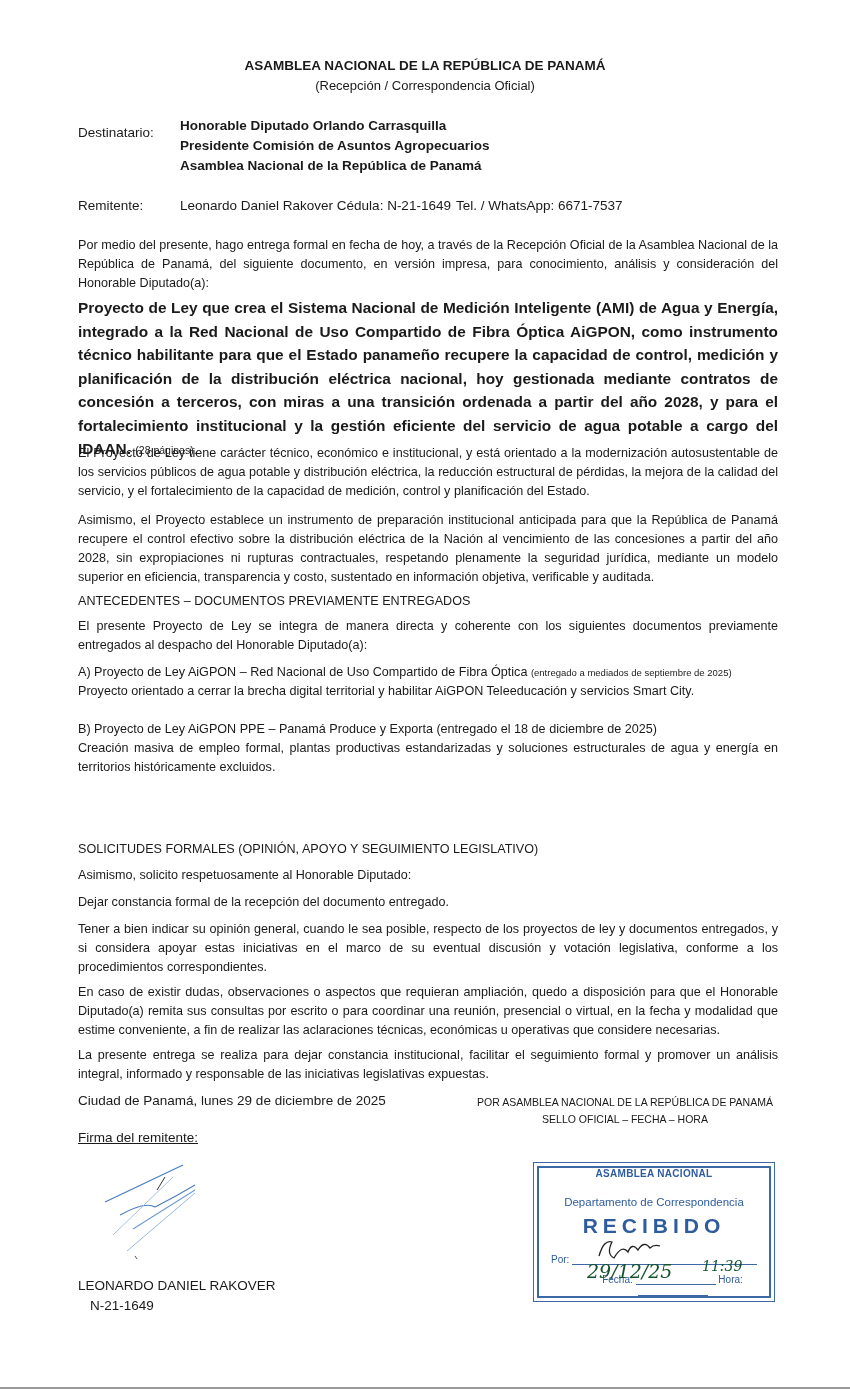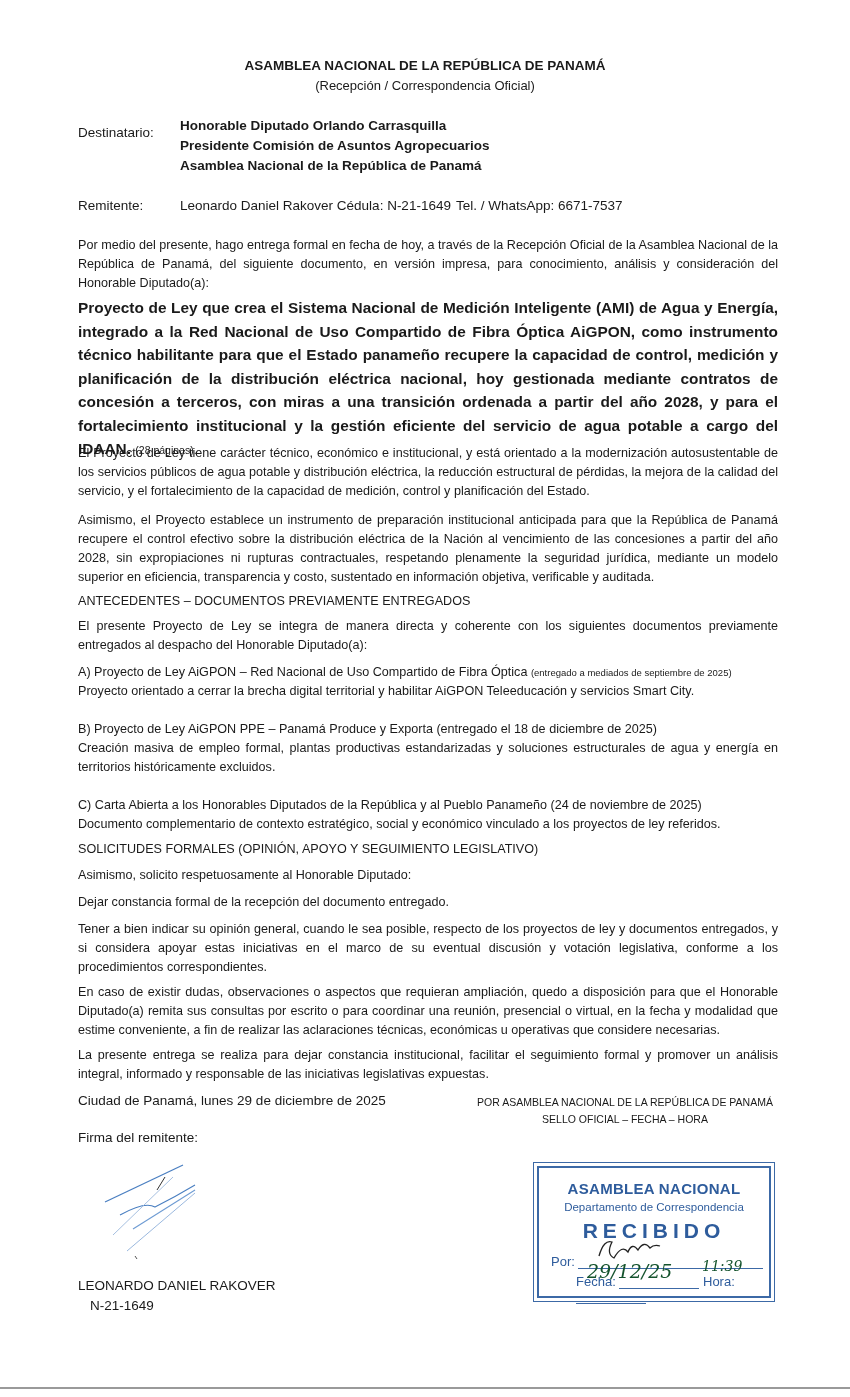--- a/index.html
+++ b/index.html
@@ -17,24 +17,24 @@
     .bold { font-weight: bold; }
     .para { left: 78px; width: 700px; font-size: 12.6px; line-height: 19px; text-align: justify; }
     .big { left: 78px; width: 700px; font-size: 15.4px; line-height: 23.5px; font-weight: bold; text-align: justify; }
     .small { font-size: 10.5px; font-weight: normal; }
     .small2 { font-size: 9.5px; }
     .stamp {
       left: 537px; top: 1166px; width: 230px; height: 128px;
       border: 2px solid #3c69a6; outline: 1px solid #3c69a6; outline-offset: 3px;
       color: #2e5c9c; text-align: center;
     }
-    .stamp .t1 { font-size: 15px; font-weight: bold; margin-top: 12px; letter-spacing: 0.3px; }
-    .stamp .t2 { font-size: 11.5px; margin-top: 4px; }
+    .stamp .t1 { font-size: 10px; font-weight: bold; margin-top: 0; letter-spacing: 0.3px; }
+    .stamp .t2 { font-size: 11.5px; margin-top: 17px; }
     .stamp .t3 { font-size: 21px; font-weight: bold; letter-spacing: 5px; margin-top: 6px; }
-    .stamp .row { position: absolute; left: 12px; font-size: 13px; text-align: left; }
+    .stamp .row { position: absolute; left: 12px; font-size: 10px; text-align: center; }
     .stamp .line { display: inline-block; border-bottom: 1px solid #3c69a6; vertical-align: bottom; height: 10px; }
     .hand { position: absolute; font-family: "DejaVu Serif", serif; font-style: italic; color: #14532d; }
     .bottom-rule { left: 0; top: 1387px; width: 850px; height: 2px; background: #9a9a9a; }
   </style>
 </head>
 <body>
 
 <div class="page">
 
   <div class="abs header h2">ASAMBLEA NACIONAL DE LA REPÚBLICA DE PANAMÁ</div>
@@ -68,36 +68,32 @@
       <span class="small2">(entregado a mediados de septiembre de 2025)</span>
     </div>
     <div>Proyecto orientado a cerrar la brecha digital territorial y habilitar AiGPON Teleeducación y servicios Smart City.</div>
   </div>
 
   <div class="abs para" style="top:720px;">
     <div>B) Proyecto de Ley AiGPON PPE – Panamá Produce y Exporta (entregado el 18 de diciembre de 2025)</div>
     <div>Creación masiva de empleo formal, plantas productivas estandarizadas y soluciones estructurales de agua y energía en territorios históricamente excluidos.</div>
   </div>
 
-  <div class="abs para" style="top:796px;">
-    <div>C) Carta Abierta a los Honorables Diputados de la República y al Pueblo Panameño (24 de noviembre de 2025)</div>
-    <div>Documento complementario de contexto estratégico, social y económico vinculado a los proyectos de ley referidos.</div>
-  </div>
 
   <div class="abs para" style="top:840px;">SOLICITUDES FORMALES (OPINIÓN, APOYO Y SEGUIMIENTO LEGISLATIVO)</div>
   <div class="abs para" style="top:866px;">Asimismo, solicito respetuosamente al Honorable Diputado:</div>
   <div class="abs para" style="top:893px;">Dejar constancia formal de la recepción del documento entregado.</div>
   <div class="abs para" style="top:920px;">Tener a bien indicar su opinión general, cuando le sea posible, respecto de los proyectos de ley y documentos entregados, y si considera apoyar estas iniciativas en el marco de su eventual discusión y votación legislativa, conforme a los procedimientos correspondientes.</div>
   <div class="abs para" style="top:983px;">En caso de existir dudas, observaciones o aspectos que requieran ampliación, quedo a disposición para que el Honorable Diputado(a) remita sus consultas por escrito o para coordinar una reunión, presencial o virtual, en la fecha y modalidad que estime conveniente, a fin de realizar las aclaraciones técnicas, económicas u operativas que considere necesarias.</div>
   <div class="abs para" style="top:1046px;">La presente entrega se realiza para dejar constancia institucional, facilitar el seguimiento formal y promover un análisis integral, informado y responsable de las iniciativas legislativas expuestas.</div>
 
   <div class="abs label" style="left:78px; top:1093px;">Ciudad de Panamá, lunes 29 de diciembre de 2025</div>
   <div class="abs" style="left:440px; top:1096px; width:370px; text-align:center; font-size:10.5px;">POR ASAMBLEA NACIONAL DE LA REPÚBLICA DE PANAMÁ</div>
   <div class="abs" style="left:440px; top:1113px; width:370px; text-align:center; font-size:10.5px;">SELLO OFICIAL – FECHA – HORA</div>
-  <div class="abs label" style="left:78px; top:1130px;">Firma del remitente:</div>
+  <div class="abs label" style="left:78px; top:1130px;text-decoration:underline;">Firma del remitente:</div>
 
   <svg class="abs" style="left:95px; top:1155px;" width="130" height="110" viewBox="0 0 130 110">
     <path d="M10 47 L88 10" stroke="#4a7fc1" stroke-width="1.3" fill="none"></path>
     <path d="M25 60 Q50 46 60 52 Q80 42 100 30" stroke="#4a7fc1" stroke-width="1.1" fill="none"></path>
     <path d="M38 74 L100 35" stroke="#6d9bd3" stroke-width="1.1" fill="none"></path>
     <path d="M18 80 L78 22" stroke="#9cb8dc" stroke-width="0.9" fill="none"></path>
     <path d="M32 96 L100 38" stroke="#8fb0da" stroke-width="0.9" fill="none"></path>
     <path d="M70 22 L62 35" stroke="#333" stroke-width="1" fill="none"></path>
     <path d="M40 101 L42 104" stroke="#555" stroke-width="1" fill="none"></path>
   </svg>

